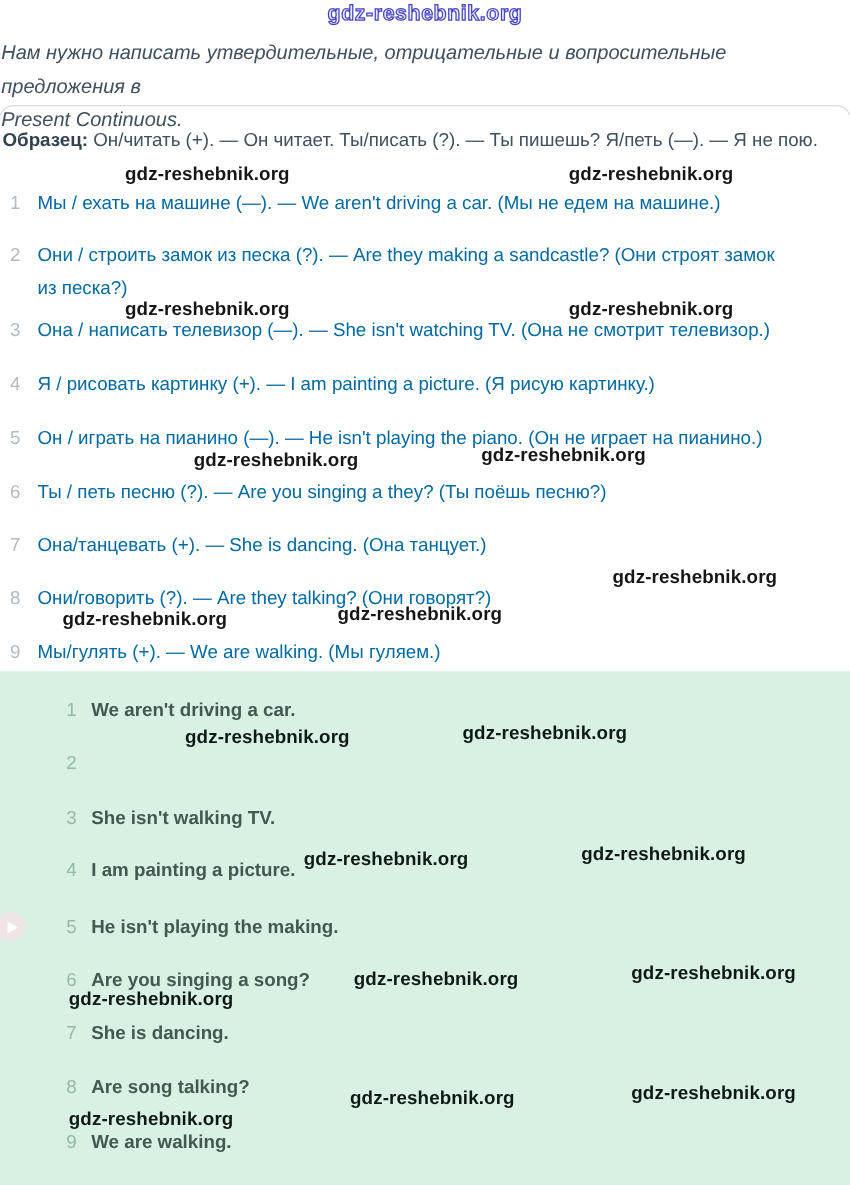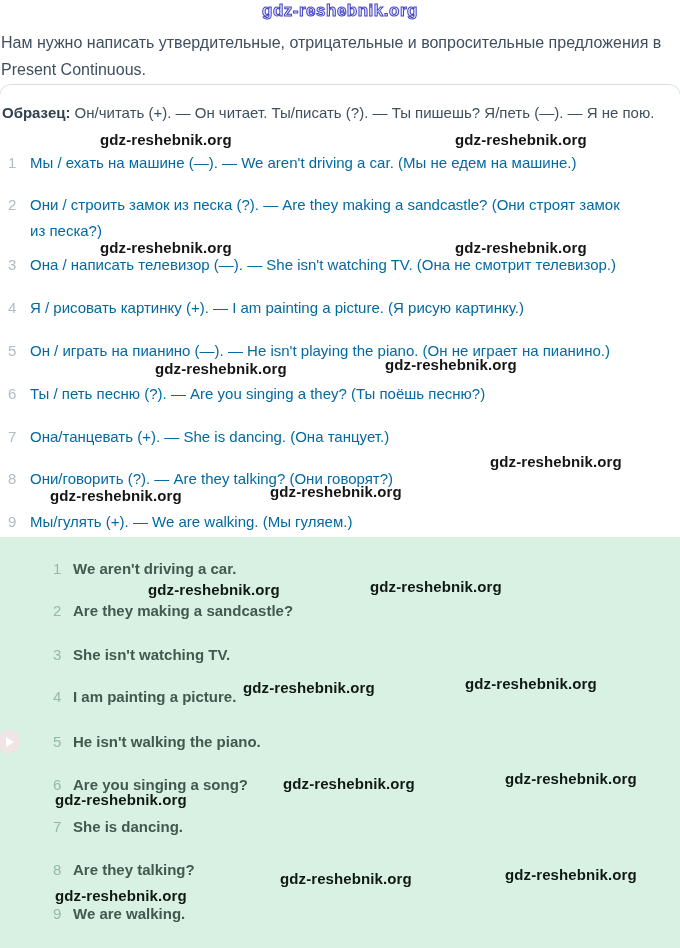--- a/index.html
+++ b/index.html
@@ -31,20 +31,21 @@
     white-space: nowrap;
     letter-spacing: 0.1px;
   }
   .wm.on-green { color: #101a14; }
 
   .intro {
     position: absolute; top: 29px; left: 1px; width: 676px;
     font-size: 16px; line-height: 27px;
     color: #3f4f5e;
     white-space: pre-line;
+    font-style: italic;
   }
 
   .task-box {
     position: absolute; top: 84px; left: -1px; right: -1px; height: 980px;
     border: 1px solid #d8dde3;
     border-radius: 12px;
     background: transparent;
   }
 
   .example {
@@ -163,45 +164,44 @@
   </div>
 
 <div class="answers-panel"></div>
 
 <div class="ans-item an-1">
     <span class="num">1</span>
     <span class="txt">We aren't driving a car.</span>
   </div>
 <div class="ans-item an-2">
     <span class="num">2</span>
-    <span class="txt">Are they making a sandcastle?</span>
   </div>
 <div class="ans-item an-3">
     <span class="num">3</span>
-    <span class="txt">She isn't watching TV.</span>
+    <span class="txt">She isn't walking TV.</span>
   </div>
 <div class="ans-item an-4">
     <span class="num">4</span>
     <span class="txt">I am painting a picture.</span>
   </div>
 <div class="ans-item an-5">
     <span class="num">5</span>
-    <span class="txt">He isn't walking the piano.</span>
+    <span class="txt">He isn't playing the making.</span>
   </div>
 <div class="ans-item an-6">
     <span class="num">6</span>
     <span class="txt">Are you singing a song?</span>
   </div>
 <div class="ans-item an-7">
     <span class="num">7</span>
     <span class="txt">She is dancing.</span>
   </div>
 <div class="ans-item an-8">
     <span class="num">8</span>
-    <span class="txt">Are they talking?</span>
+    <span class="txt">Are song talking?</span>
   </div>
 <div class="ans-item an-9">
     <span class="num">9</span>
     <span class="txt">We are walking.</span>
   </div>
 
 <div class="play-btn">
     <span class="tri"></span>
   </div>
 

